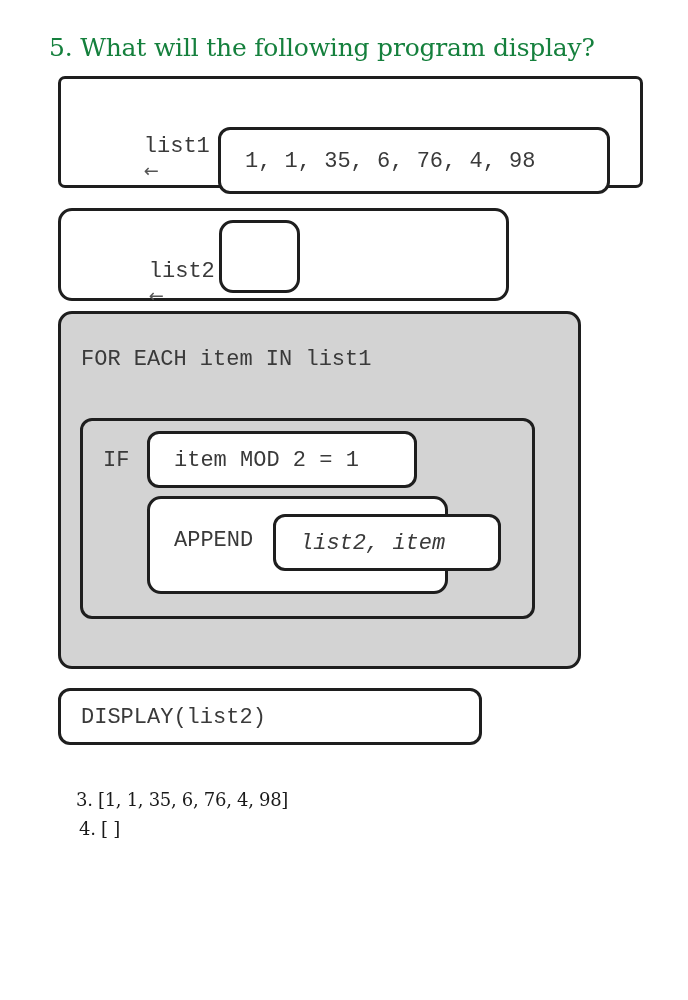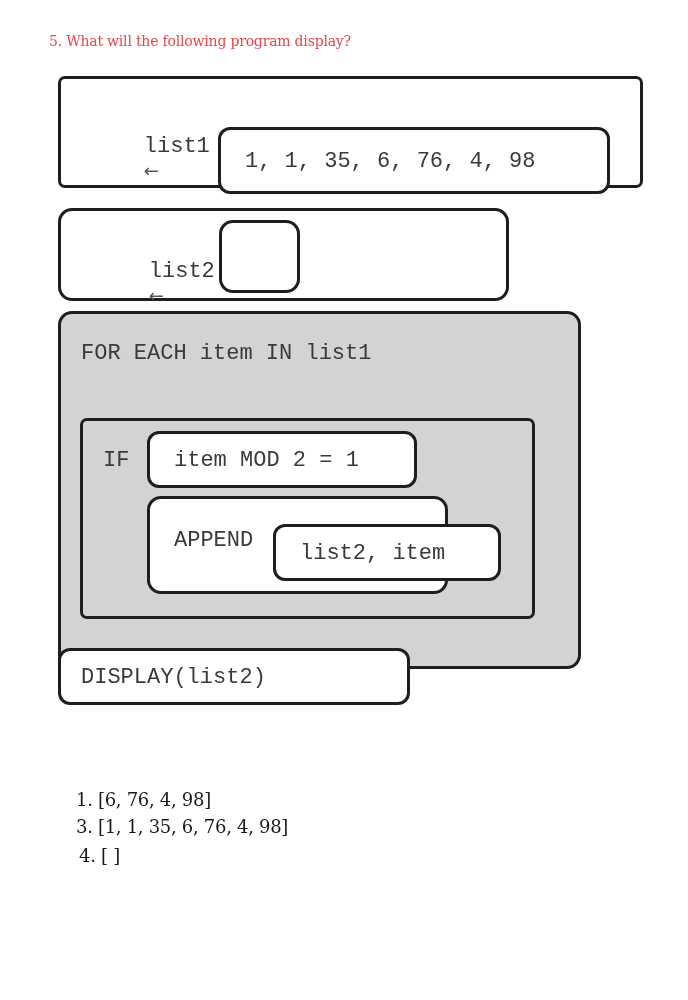--- a/index.html
+++ b/index.html
@@ -1,20 +1,20 @@
 <!DOCTYPE html>
 <html><head>
   <meta charset="utf-8">
   <style>
     html, body { margin: 0; padding: 0; background: #ffffff; }
     body { width: 688px; height: 1000px; position: relative; overflow: hidden; }
     .question {
       position: absolute; left: 49px; top: 33px;
       font-family: "DejaVu Serif", "Liberation Serif", serif;
-      font-size: 14px; color: #ef4444; letter-spacing: -0.2px;
+      font-size: 25px; color: #15803d; letter-spacing: -0.2px;
     }
     .blk {
       position: absolute; box-sizing: border-box;
       border: 3px solid #1e1e1e; border-radius: 12px; background: #ffffff;
     }
     .gray { background: #d3d3d3; }
     .code {
       position: absolute; white-space: pre;
       font-family: "Liberation Mono", "DejaVu Sans Mono", monospace;
       font-size: 22px; color: #3a3a3a;
@@ -48,46 +48,42 @@
   <div class="code" style="left:35px; top:23px;">
     <span>list2</span>
     <span class="arrow">←</span>
   </div>
   <div class="blk" style="left:158px; top:9px; width:81px; height:73px; border-radius:14px;">
     <span></span>
   </div>
 </div>
 
 <div class="blk gray" style="left:58px; top:311px; width:523px; height:358px; border-radius:14px;">
-  <div class="code" style="left:20px; top:27px;">FOR EACH item IN list1</div>
+  <div class="code" style="left:20px; top:33px;">FOR EACH item IN list1</div>
 
-  <div class="blk gray" style="left:19px; top:104px; width:455px; height:201px;border-radius:7px;">
+  <div class="blk gray" style="left:19px; top:104px; width:455px; height:201px;">
     <div class="code" style="left:20px; top:27px;">IF</div>
     <div class="blk" style="left:64px; top:10px; width:270px; height:57px;">
       <div class="code" style="left:24px; top:14px;">item MOD 2 = 1</div>
     </div>
 
     <div class="blk" style="left:64px; top:75px; width:301px; height:98px; border-radius:14px;">
       <div class="code" style="left:24px; top:29px;">APPEND</div>
-      <div class="blk" style="left:123px; top:25px; width:228px; height:57px;">
+      <div class="blk" style="left:123px; top:15px; width:228px; height:57px;font-style:italic;">
         <div class="code" style="left:24px; top:14px;">list2, item</div>
       </div>
     </div>
   </div>
 </div>
 
-<div class="blk" style="left:58px; top:648px; width:352px; height:57px;">
+<div class="blk" style="left:58px; top:688px; width:424px; height:57px;">
   <div class="code" style="left:20px; top:14px;">DISPLAY(list2)</div>
 </div>
 
 <ul class="options">
-  <li>
-    <span>1.</span>
-    <span>[6, 76, 4, 98]</span>
-  </li>
   <li>
     <span>3.</span>
     <span>[1, 1, 35, 6, 76, 4, 98]</span>
   </li>
   <li style="padding-left:3px; margin-top:2px;">
     <span>4.</span>
     <span>[ ]</span>
   </li>
 </ul>
 

